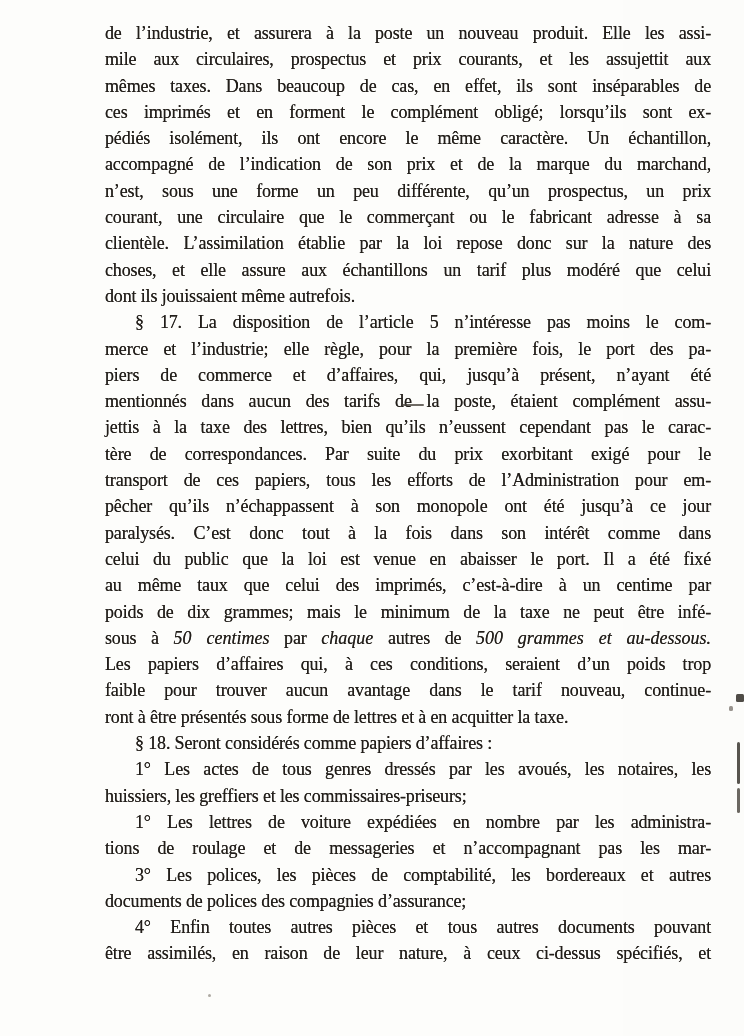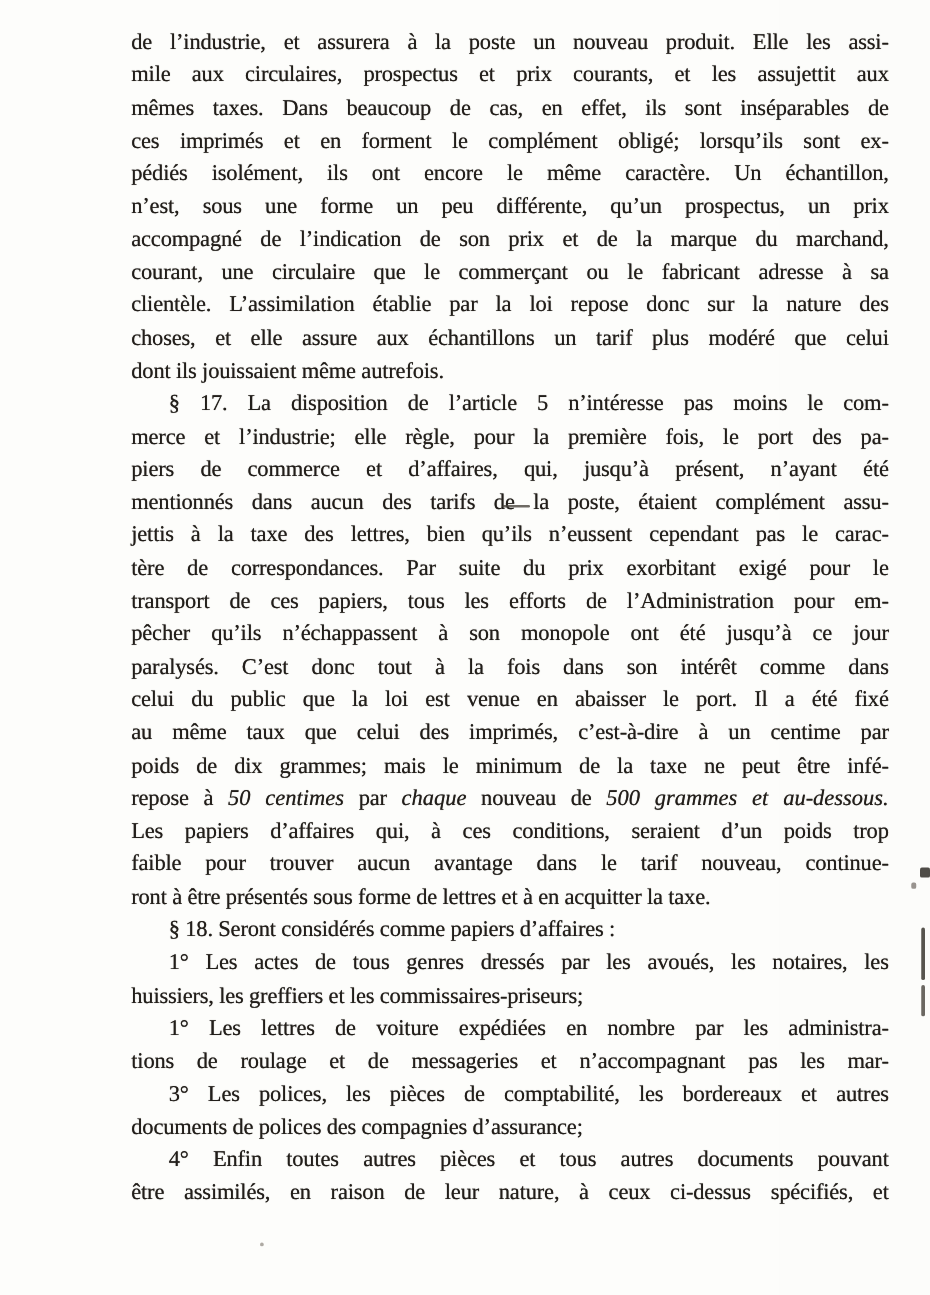--- a/index.html
+++ b/index.html
@@ -46,41 +46,41 @@
 <body>
 
 <div class="page">
   <div class="textblock" id="textblock" style="color: rgb(34, 30, 26);">
       <div class="para">
         <div class="line"><span>de l’industrie, et assurera à la poste un nouveau produit. Elle les assi-</span></div>
         <div class="line"><span>mile aux circulaires, prospectus et prix courants, et les assujettit aux</span></div>
         <div class="line"><span>mêmes taxes. Dans beaucoup de cas, en effet, ils sont inséparables de</span></div>
         <div class="line"><span>ces imprimés et en forment le complément obligé; lorsqu’ils sont ex-</span></div>
         <div class="line"><span>pédiés isolément, ils ont encore le même caractère. Un échantillon,</span></div>
+        <div class="line"><span>accompagné de l’indication de son prix et de la marque du marchand,</span></div>
         <div class="line"><span>n’est, sous une forme un peu différente, qu’un prospectus, un prix</span></div>
-        <div class="line"><span>accompagné de l’indication de son prix et de la marque du marchand,</span></div>
         <div class="line"><span>courant, une circulaire que le commerçant ou le fabricant adresse à sa</span></div>
         <div class="line"><span>clientèle. L’assimilation établie par la loi repose donc sur la nature des</span></div>
         <div class="line"><span>choses, et elle assure aux échantillons un tarif plus modéré que celui</span></div>
         <div class="line last"><span>dont ils jouissaient même autrefois.</span></div>
       </div>
       <div class="para">
         <div class="line indent"><span>§ 17. La disposition de l’article 5 n’intéresse pas moins le com-</span></div>
         <div class="line"><span>merce et l’industrie; elle règle, pour la première fois, le port des pa-</span></div>
         <div class="line"><span>piers de commerce et d’affaires, qui, jusqu’à présent, n’ayant été</span></div>
         <div class="line"><span>mentionnés dans aucun des tarifs de la poste, étaient complément assu-</span></div>
         <div class="line"><span>jettis à la taxe des lettres, bien qu’ils n’eussent cependant pas le carac-</span></div>
         <div class="line"><span>tère de correspondances. Par suite du prix exorbitant exigé pour le</span></div>
         <div class="line"><span>transport de ces papiers, tous les efforts de l’Administration pour em-</span></div>
         <div class="line"><span>pêcher qu’ils n’échappassent à son monopole ont été jusqu’à ce jour</span></div>
         <div class="line"><span>paralysés. C’est donc tout à la fois dans son intérêt comme dans</span></div>
         <div class="line"><span>celui du public que la loi est venue en abaisser le port. Il a été fixé</span></div>
         <div class="line"><span>au même taux que celui des imprimés, c’est-à-dire à un centime par</span></div>
         <div class="line"><span>poids de dix grammes; mais le minimum de la taxe ne peut être infé-</span></div>
-        <div class="line"><span>repose à </span><i>50 centimes</i><span> par </span><i>chaque</i><span> nouveau de </span><i>500 grammes et au-dessous.</i></div>
+        <div class="line"><span>sous à </span><i>50 centimes</i><span> par </span><i>chaque</i><span> autres de </span><i>500 grammes et au-dessous.</i></div>
         <div class="line"><span>Les papiers d’affaires qui, à ces conditions, seraient d’un poids trop</span></div>
         <div class="line"><span>faible pour trouver aucun avantage dans le tarif nouveau, continue-</span></div>
         <div class="line last"><span>ront à être présentés sous forme de lettres et à en acquitter la taxe.</span></div>
       </div>
       <div class="para">
         <div class="line last indent"><span>§ 18. Seront considérés comme papiers d’affaires :</span></div>
       </div>
       <div class="para">
         <div class="line indent"><span>1° Les actes de tous genres dressés par les avoués, les notaires, les</span></div>
         <div class="line last"><span>huissiers, les greffiers et les commissaires-priseurs;</span></div>

